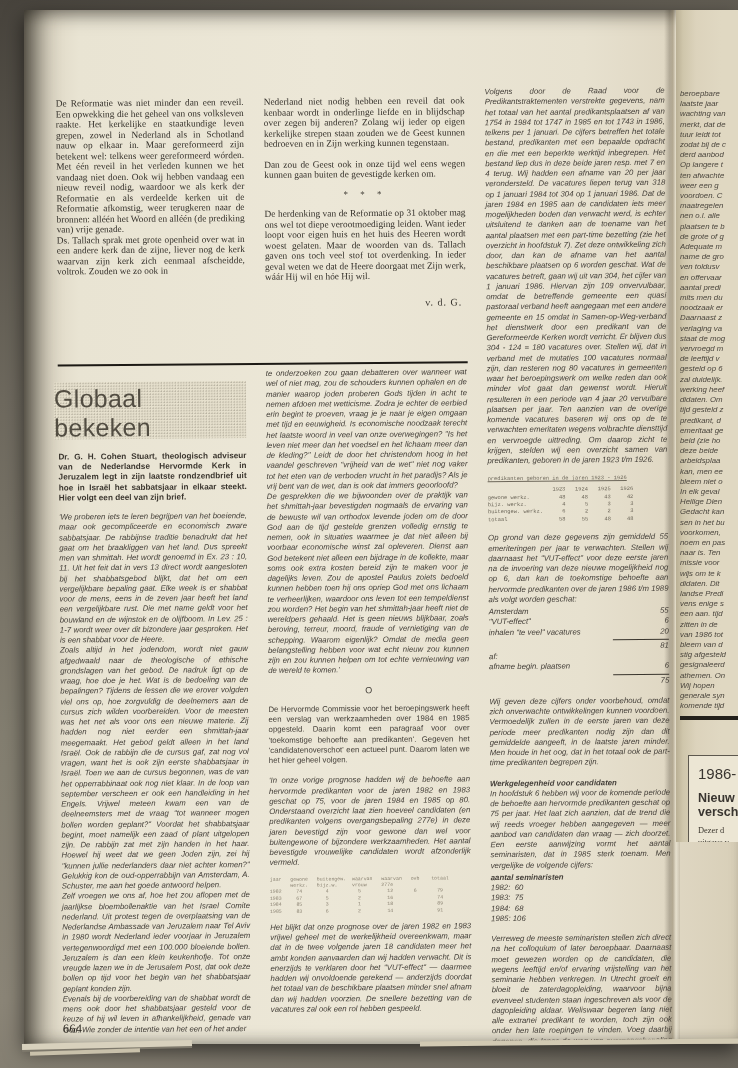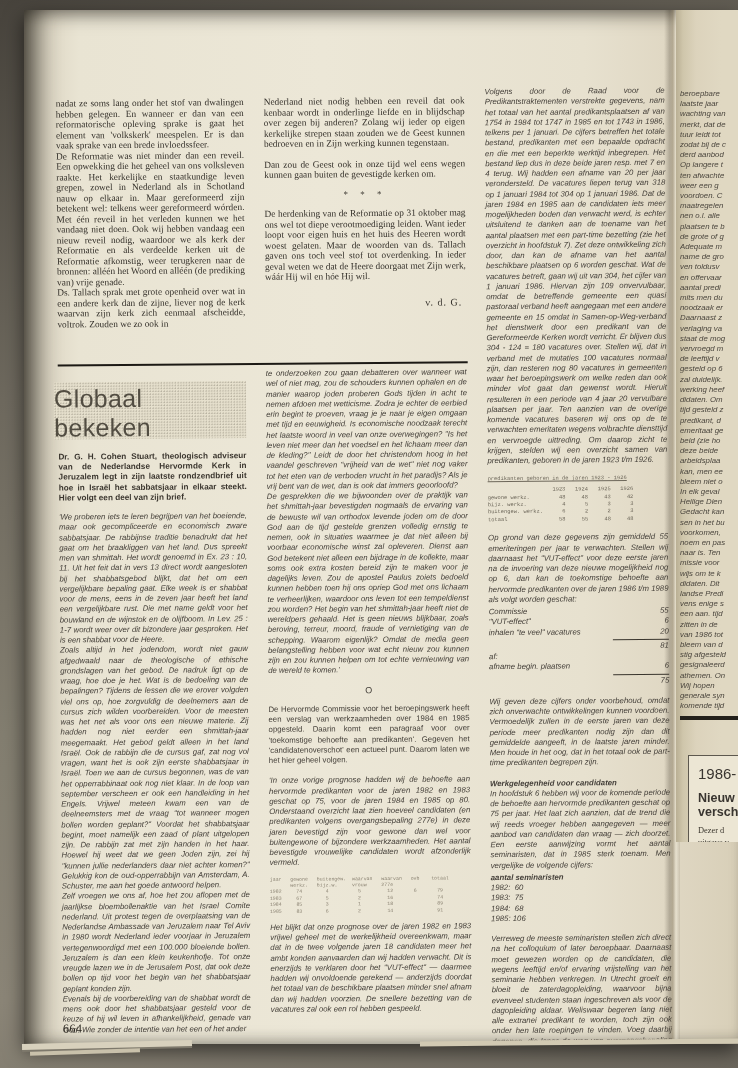--- a/index.html
+++ b/index.html
@@ -74,21 +74,20 @@
   .stack3{left:420px;top:1040px;width:318px;height:5px;background:#d2cab3;transform:rotate(-0.5deg);}
 </style>
 </head>
 <body>
 
 <div class="photo">
   <div class="page">
     <div class="content">
 
       <section class="col serif-body" style="left:35px;top:86px;width:188px;">
-        <p>nadat ze soms lang onder het stof van dwalingen hebben gelegen. En wanneer er dan van een reformatorische opleving sprake is gaat het element van 'volkskerk' meespelen. Er is dan vaak sprake van een brede invloedssfeer.</p>
         <p>De Reformatie was niet minder dan een reveil. Een opwekking die het geheel van ons volksleven raakte. Het kerkelijke en staatkundige leven grepen, zowel in Nederland als in Schotland nauw op elkaar in. Maar gereformeerd zijn betekent wel: telkens weer gereformeerd wórden. Met één reveil in het verleden kunnen we het vandaag niet doen. Ook wij hebben vandaag een nieuw reveil nodig, waardoor we als kerk der Reformatie en als verdeelde kerken uit de Reformatie afkomstig, weer terugkeren naar de bronnen: alléén het Woord en alléén (de prediking van) vrije genade.</p>
         <p>Ds. Tallach sprak met grote openheid over wat in een andere kerk dan de zijne, liever nog de kerk waarvan zijn kerk zich eenmaal afscheidde, voltrok. Zouden we zo ook in</p>
       </section>
 
       <section class="col serif-body" style="left:243px;top:86px;width:201px;">
         <p>Nederland niet nodig hebben een reveil dat ook kenbaar wordt in onderlinge liefde en in blijdschap over zegen bij anderen? Zolang wij ieder op eigen kerkelijke strepen staan zouden we de Geest kunnen bedroeven en in Zijn werking kunnen tegenstaan.</p>
         <p class="gap-sm">Dan zou de Geest ook in onze tijd wel eens wegen kunnen gaan buiten de gevestigde kerken om.</p>
         <p class="stars">* * *</p>
         <p>De herdenking van de Reformatie op 31 oktober mag ons wel tot diepe verootmoediging leiden. Want ieder loopt voor eigen huis en het huis des Heeren wordt woest gelaten. Maar de woorden van ds. Tallach gaven ons toch veel stof tot overdenking. In ieder geval weten we dat de Heere doorgaat met Zijn werk, wáár Hij wil en hóe Hij wil.</p>
         <div class="signature">v. d. G.</div>
@@ -137,21 +136,21 @@
               <div class="tline">bijz. werkz.           4      5      3      3</div>
               <div class="tline">buitengew. werkz.      6      2      2      3</div>
               <div class="tline"></div>
               <div class="tline">totaal                58     55     48     48</div>
             </div>
         </div>
         <p class="it">Op grond van deze gegevens zijn gemiddeld 55 emeriteringen per jaar te verwachten. Stellen wij daarnaast het "VUT-effect" voor deze eerste jaren na de invoering van deze nieuwe mogelijkheid nog op 6, dan kan de toekomstige behoefte aan hervormde predikanten over de jaren 1986 t/m 1989 als volgt worden geschat:</p>
         <div class="figures">
           <div>
               <div class="figrow">
-              <span>Commissie</span>
+              <span>Amsterdam</span>
               <span>55</span>
             </div>
               <div class="figrow">
               <span>"VUT-effect"</span>
               <span>6</span>
             </div>
               <div class="figrow">
               <span>inhalen "te veel" vacatures</span>
               <span>20</span>
             </div>

